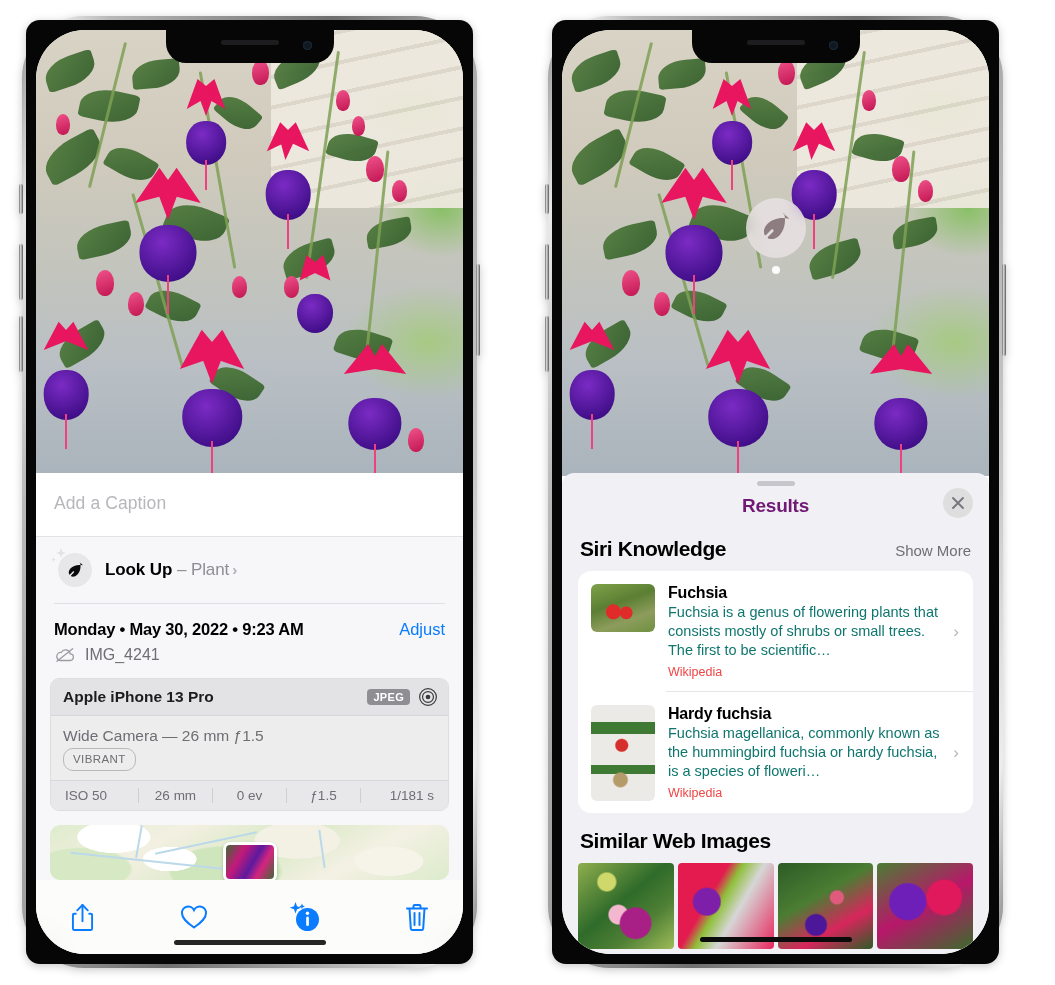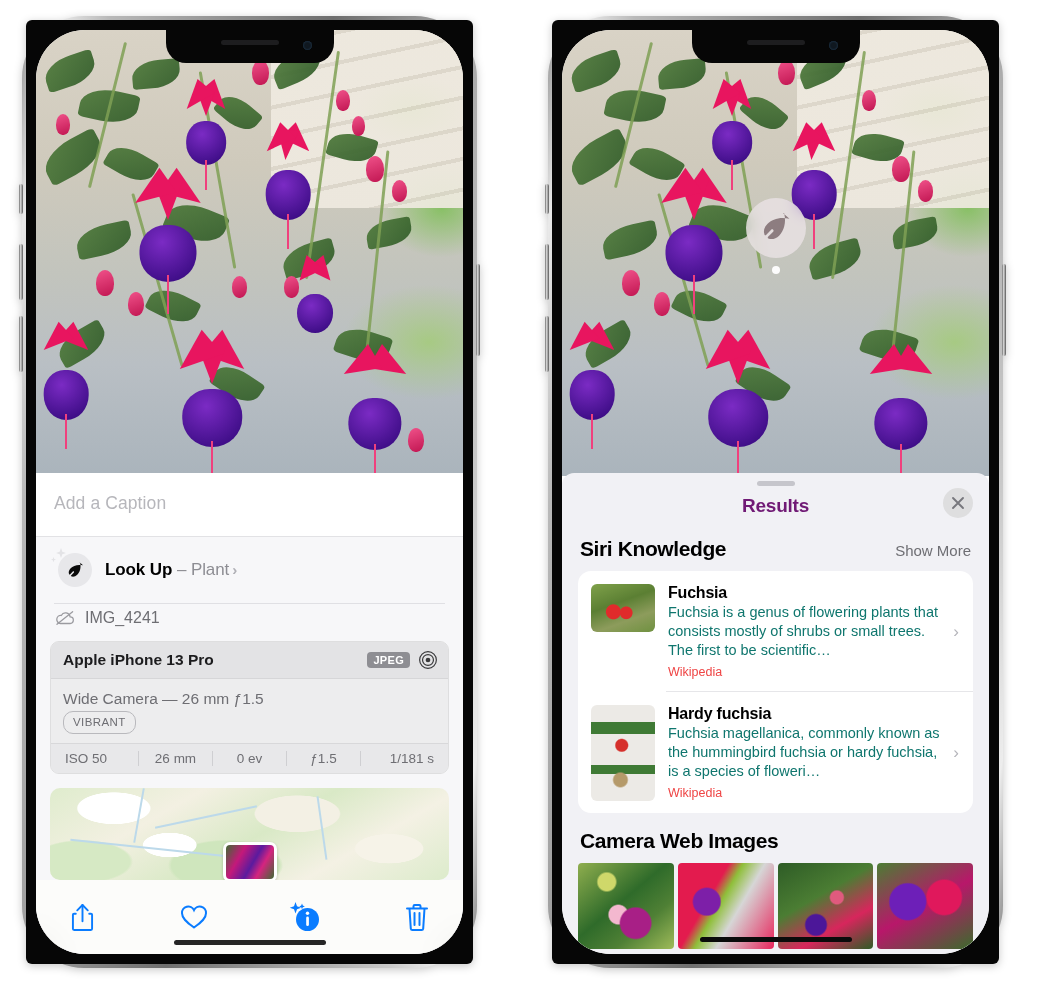--- a/index.html
+++ b/index.html
@@ -17,21 +17,21 @@
     width: 455px; height: 952px;
     border-radius: 62px;
     background: linear-gradient(100deg,#8e8e8e 0%,#e9e9e9 6%,#b9b9b9 14%,#6e6e6e 50%,#c9c9c9 86%,#ededed 94%,#7d7d7d 100%);
     padding: 4px;
     filter: drop-shadow(0 2px 4px rgba(0,0,0,.22));
   }
   .phone.left  { left: 22px;  top: 16px; }
   .phone.right { left: 548px; top: 16px; }
   .bezel {
     position: absolute; inset: 4px;
-    border-radius: 6px;
+    border-radius: 14px;
     background: #060606;
     padding: 22px;
   }
   .screen {
     position: absolute; inset: 10px;
     border-radius: 49px;
     overflow: hidden;
     background: #fff;
   }
   
@@ -436,20 +436,24 @@
                 <path d="M21.5 5.5c-6.6-1.6-12.3.3-15.6 3.6-2.3 2.3-3 5.2-2 7.6.2.5.8.6 1.1.2l3.6-3.7c.4-.4 1-.4 1.4 0 .4.4.4 1 0 1.4l-3.6 3.6c-.4.4-.3 1 .2 1.2 2.4 1 5.3.3 7.6-2 3.3-3.3 5.2-9 3.6-15.6-.1-.3-.4-.4-.7-.3z" fill="#0a0a0a"></path>
               </svg>
             </div>
             <div class="lookup-text">
               <span>Look Up</span><span class="sub"> – </span><span class="sub">Plant</span><span class="chev-sm">›</span>
             </div>
           </div>
 
           <div class="rule"></div>
 
+          <div class="date-row">
+            <div class="date-text">Monday • May 30, 2022 • 9:23 AM</div>
+            <div class="adjust">Adjust</div>
+          </div>
 
           <div class="fname-row">
             <svg width="22" height="16" viewBox="0 0 26 18">
               <path d="M7.5 15.5h11.3a3.9 3.9 0 0 0 .3-7.8A5.6 5.6 0 0 0 8.6 6 4.5 4.5 0 0 0 7.5 15.5z" fill="none" stroke="#9b9ba0" stroke-width="1.5"></path>
               <line x1="3.5" y1="16.5" x2="22" y2="1.5" stroke="#9b9ba0" stroke-width="1.5" stroke-linecap="round"></line>
             </svg>
             <span class="fname">IMG_4241</span>
           </div>
 
           <div class="cam-card">
@@ -660,21 +664,21 @@
               <div class="know-body">
                 <div class="know-name">Hardy fuchsia</div>
                 <div class="know-desc">Fuchsia magellanica, commonly known as the hummingbird fuchsia or hardy fuchsia, is a species of floweri…</div>
                 <div class="know-src">Wikipedia</div>
               </div>
               <div class="know-chev">›</div>
             </div>
           </div>
 
           <div class="sec-head" style="padding-top:16px;padding-bottom:8px">
-            <span class="sec-title">Camera Web Images</span>
+            <span class="sec-title">Similar Web Images</span>
           </div>
 
           <div class="web-row">
             <div class="web-thumb tw1"></div>
             <div class="web-thumb tw2"></div>
             <div class="web-thumb tw3"></div>
             <div class="web-thumb tw4"></div>
           </div>
 
           <div class="home-ind" style="bottom:12px"></div>

